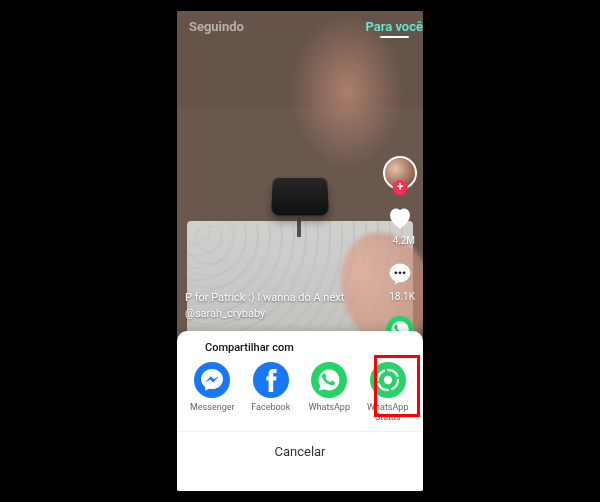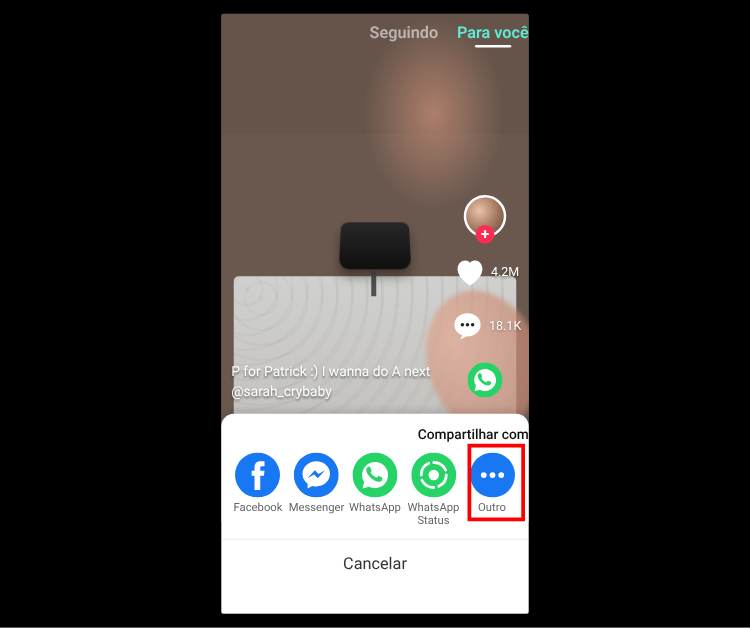--- a/index.html
+++ b/index.html
@@ -14,40 +14,40 @@
     .surface { position: absolute; left: 10px; right: 10px; top: 210px; bottom: 110px; background: linear-gradient(#dcdcda, #c9c7c3); border-radius: 4px; }
     .surface::before{content:"";position:absolute;inset:0;border-radius:4px;background:
       repeating-radial-gradient(circle at 10px 10px, rgba(0,0,0,.04) 0 2px, transparent 2px 12px),
       repeating-radial-gradient(circle at 22px 18px, rgba(0,0,0,.04) 0 2px, transparent 2px 12px);
       opacity:.6;mix-blend-mode:multiply;}
     .keycap { position:absolute; left:95px; top:165px; width:56px; height:40px; background: linear-gradient(#2a2a2a,#111); border-radius:6px 6px 8px 8px; transform: perspective(200px) rotateX(20deg); box-shadow: 0 6px 8px rgba(0,0,0,.35);}
     .keystem { position:absolute; left:120px; top:206px; width:4px; height:20px; background:#555;}
     .finger { position:absolute; right:-10px; bottom:140px; width:90px; height:120px; background: radial-gradient(ellipse at 30% 30%, #f0b29a, #cf917b 70%, rgba(0,0,0,0) 75%); border-radius:50%; filter: blur(2px); opacity:.7; transform: rotate(-20deg);}
 
     
-    .feed-tabs { position: absolute; top: 8px; left: 0; right: 0; display: flex; justify-content: flex-end; gap: 15px; font-size: 13px; font-weight: 600; padding-left: 12px; }
+    .feed-tabs { position: absolute; top: 8px; left: 0; right: 0; display: flex; justify-content: space-between; gap: 4px; font-size: 13px; font-weight: 600; padding-left: 12px; }
     .feed-tabs span { color: rgba(255,255,255,.55); }
     .feed-tabs .active { color: #5eead4; position: relative; }
     .feed-tabs .active::after { content: ""; position: absolute; left: 25%; right: 25%; bottom: -4px; height: 2px; background: #fff; border-radius: 2px; }
 
     
     .rail { position: absolute; right: 6px; top: 145px; display: flex; flex-direction: column; align-items: center; gap: 13px; color: #fff; }
     .avatar { width: 34px; height: 34px; border-radius: 50%; border: 2px solid #fff; background: radial-gradient(circle at 35% 35%, #e9c1a8, #9a6e59 60%, #5b4636); position: relative; }
     .avatar .plus { position: absolute; left: 50%; transform: translateX(-50%); bottom: -7px; width: 15px; height: 15px; background: #fe2c55; color: #fff; border-radius: 50%; font-size: 12px; line-height: 15px; text-align: center; font-weight: 700; }
-    .rail-item { display: flex; align-items: center; gap: 2px; }
+    .rail-item { display: flex; flex-direction: column; align-items: flex-end; gap: 2px; }
     .rail-item .cnt { font-size: 10px; color: #fff; text-shadow: 0 1px 2px rgba(0,0,0,.4); }
     .heart, .comment, .whats-rail { width: 30px; height: 30px; display: flex; align-items: center; justify-content: center; }
     .heart svg, .comment svg, .whats-rail svg { width: 28px; height: 28px; }
 
     
     .caption { position: absolute; left: 8px; bottom: 170px; color: #fff; font-size: 11px; text-shadow: 0 1px 2px rgba(0,0,0,.5); line-height: 1.4; }
 
     
     .sheet { position: absolute; left: 0; right: 0; bottom: 0; height: 160px; background: #fff; border-top-left-radius: 10px; border-top-right-radius: 10px; box-shadow: 0 -2px 8px rgba(0,0,0,.15); overflow: hidden; }
-    .sheet-title { text-align: right; font-size: 11px; color: #111; padding: 10px 0 6px; font-weight: 500; }
+    .sheet-title { text-align: left; font-size: 11px; color: #111; padding: 10px 0 6px; font-weight: 500; margin-left: 28px; }
     .share-row { display: flex; justify-content: space-around; padding: 2px 6px 10px; }
     .share-opt { display: flex; flex-direction: column; align-items: center; gap: 5px; width: 44px; }
     .share-icon { width: 36px; height: 36px; border-radius: 50%; display: flex; align-items: center; justify-content: center; }
     .share-icon svg { width: 36px; height: 36px; }
     .share-opt .lbl { font-size: 9px; color: #666; text-align: center; line-height: 1.1; height: 18px; }
     .highlight { position: absolute; border: 3px solid #ff0000; pointer-events: none; }
     .sheet hr { border: none; border-top: 1px solid #eee; margin: 0; }
     .cancel { text-align: center; font-size: 13px; color: #333; padding: 12px 12px; }
 
     
@@ -110,34 +110,34 @@
     </div>
 
     <div class="sheet">
       <div class="sheet-title">Compartilhar com</div>
       <div class="share-row">
 
         <div class="share-opt">
           <span class="share-icon">
             <svg viewBox="0 0 36 36">
                 <circle cx="18" cy="18" r="18" fill="#1877F2"></circle>
-                <path fill="#fff" d="M23.5 18.5h-3.3V30h-4.6V18.5h-2.3v-4h2.3v-2.6c0-2.7 1.4-4.9 4.8-4.9h3.2v4h-2.1c-1 0-1.3.5-1.3 1.4v2.1h3.4l-.5 4z"></path>
+                <path fill="#fff" d="M18 7c-6.1 0-11 4.5-11 10.1 0 3.2 1.6 6 4.1 7.8v3.9l3.8-2.1c1 .3 2 .4 3.1.4 6.1 0 11-4.5 11-10.1S24.1 7 18 7zm1.2 13.5l-2.9-3-5.3 3 5.9-6.3 2.9 3 5.3-3-5.9 6.3z"></path>
               </svg>
           </span>
-          <span class="lbl">Facebook</span>
+          <span class="lbl">Messenger</span>
         </div>
 
         <div class="share-opt">
           <span class="share-icon">
             <svg viewBox="0 0 36 36">
                 <circle cx="18" cy="18" r="18" fill="#1877F2"></circle>
-                <path fill="#fff" d="M18 7c-6.1 0-11 4.5-11 10.1 0 3.2 1.6 6 4.1 7.8v3.9l3.8-2.1c1 .3 2 .4 3.1.4 6.1 0 11-4.5 11-10.1S24.1 7 18 7zm1.2 13.5l-2.9-3-5.3 3 5.9-6.3 2.9 3 5.3-3-5.9 6.3z"></path>
+                <path fill="#fff" d="M23.5 18.5h-3.3V30h-4.6V18.5h-2.3v-4h2.3v-2.6c0-2.7 1.4-4.9 4.8-4.9h3.2v4h-2.1c-1 0-1.3.5-1.3 1.4v2.1h3.4l-.5 4z"></path>
               </svg>
           </span>
-          <span class="lbl">Messenger</span>
+          <span class="lbl">Facebook</span>
         </div>
 
         <div class="share-opt">
           <span class="share-icon">
             <svg viewBox="0 0 36 36">
                 <circle cx="18" cy="18" r="18" fill="#25D366"></circle>
                 <path fill="#fff" d="M18 7.5A10.5 10.5 0 0 0 9.3 23.7L7.9 28.7l5.2-1.4A10.5 10.5 0 1 0 18 7.5zm5.8 14.4c-.3.7-1.6 1.4-2.2 1.4-.6.1-1.3.1-3.9-1-3.2-1.4-5.2-4.7-5.4-4.9-.2-.2-1.3-1.7-1.3-3.2s.8-2.2 1.1-2.5c.3-.3.6-.3.8-.3h.6c.2 0 .4 0 .7.6l1 2.2c.1.2.1.4 0 .6l-.5.7c-.2.2-.3.4-.1.7.2.3.8 1.4 1.8 2.2 1.3 1.1 2.3 1.4 2.6 1.6.3.1.5.1.7-.1l.8-1c.2-.3.5-.2.7-.1l2.1 1c.3.1.5.2.5.4.1.2.1.7-.1 1z"></path>
               </svg>
           </span>
           <span class="lbl">WhatsApp</span>
@@ -153,31 +153,20 @@
                   <path d="M18 28 A10 10 0 0 1 8.5 22"></path>
                   <path d="M8 18 A10 10 0 0 1 14 8.6"></path>
                 </g>
                 <circle cx="18" cy="18" r="4.2" fill="#fff"></circle>
               </svg>
           </span>
           <span class="lbl" style="white-space:pre-line">WhatsApp
 Status</span>
         </div>
 
-        <div class="share-opt">
-          <span class="share-icon">
-            <svg viewBox="0 0 36 36">
-                <circle cx="18" cy="18" r="18" fill="#1877F2"></circle>
-                <circle cx="11" cy="18" r="2.3" fill="#fff"></circle>
-                <circle cx="18" cy="18" r="2.3" fill="#fff"></circle>
-                <circle cx="25" cy="18" r="2.3" fill="#fff"></circle>
-              </svg>
-          </span>
-          <span class="lbl">Outro</span>
-        </div>
 
       </div>
       <hr>
       <div class="cancel">Cancelar</div>
 
       <div class="highlight" style="left:197px; top:24px; width:46px; height:62px;"></div>
     </div>
 
   </div>
 </div>

